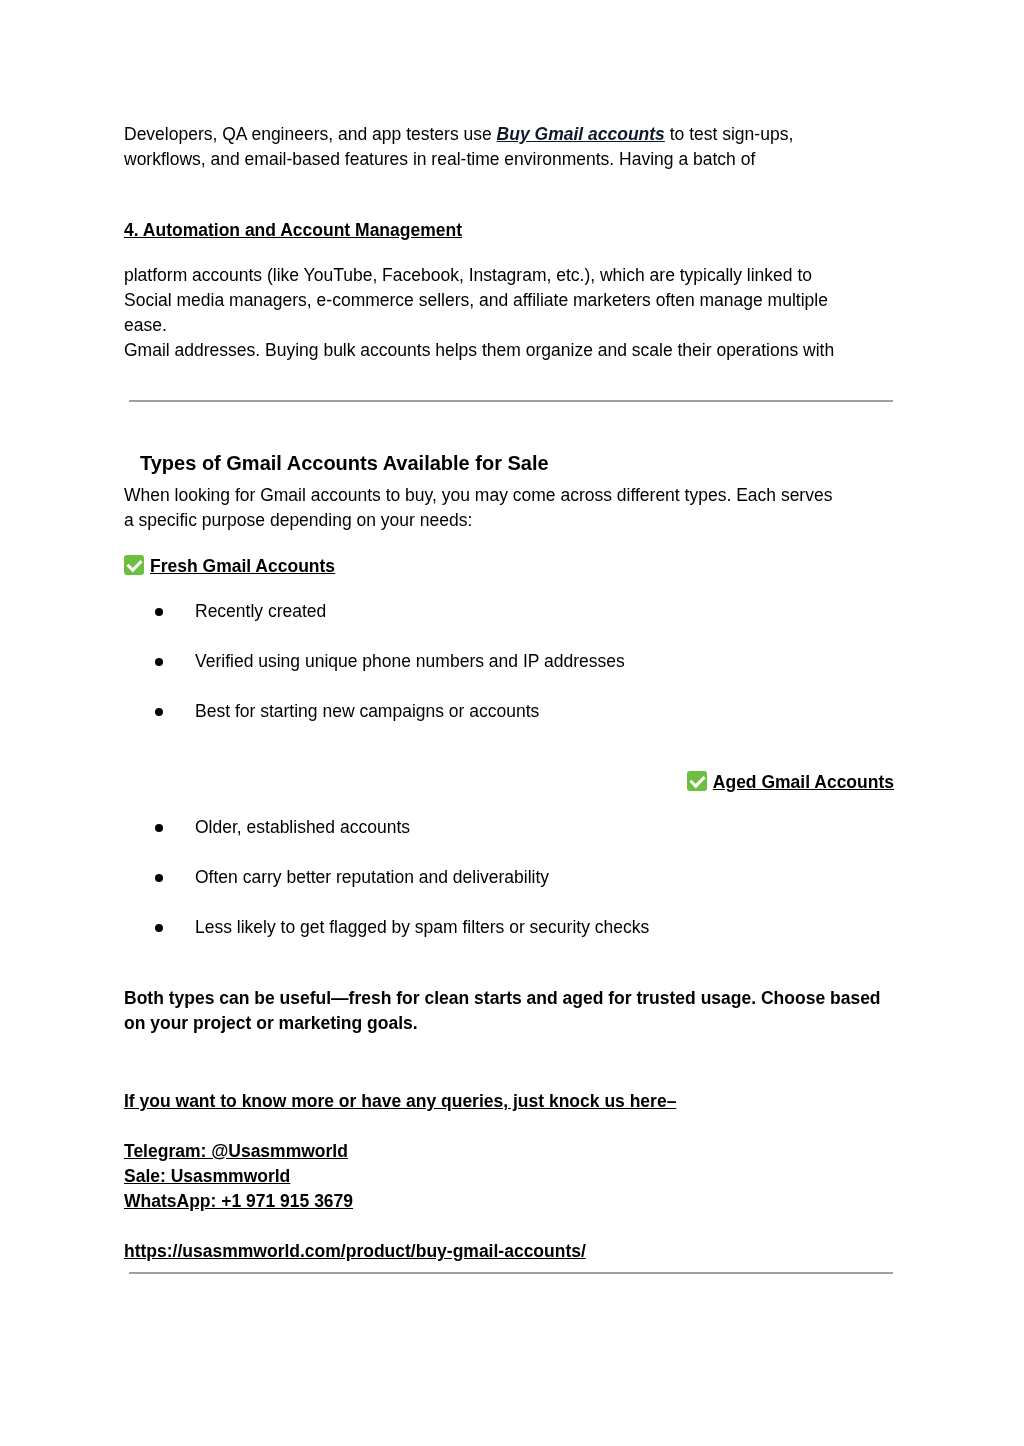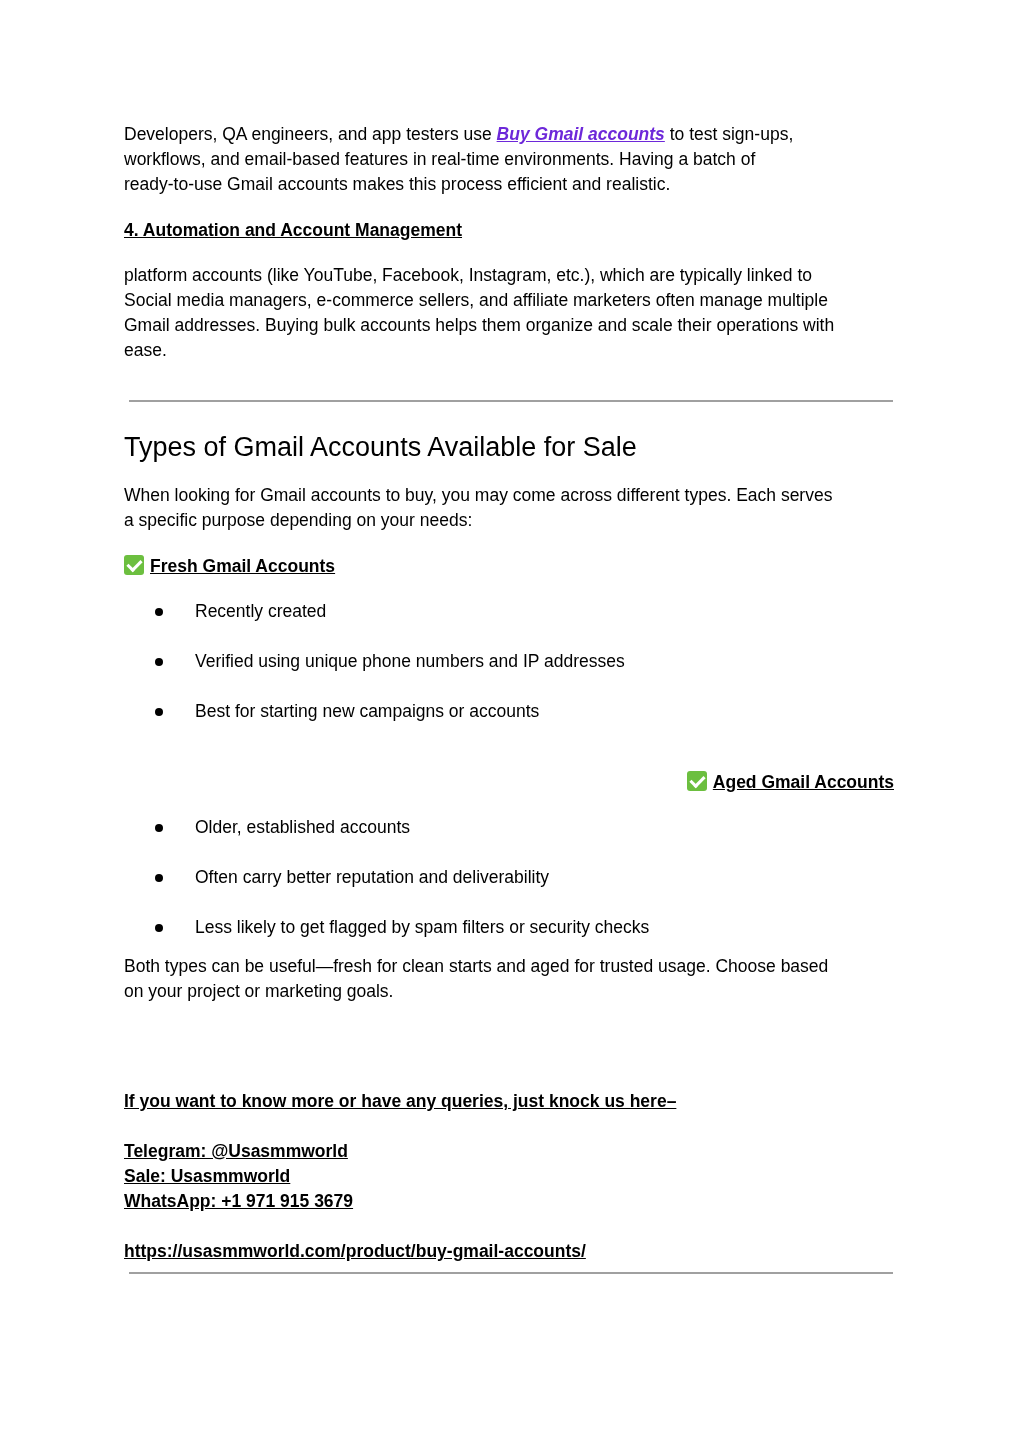--- a/index.html
+++ b/index.html
@@ -1,48 +1,47 @@
 <!DOCTYPE html>
 <html><head>
   <meta charset="utf-8">
   <style>
     html, body { margin: 0; padding: 0; background: #ffffff; }
     body { width: 1024px; height: 1446px; position: relative; font-family: "Liberation Sans", sans-serif; color: #000; overflow: hidden; }
     .p { font-size: 17.5px; line-height: 25px; margin: 0; }
     .b { font-weight: bold; text-decoration: underline; }
-    a.link { color: #6d28d9; font-weight: bold; font-style: italic; text-decoration: underline; }
+    a.link { color: #0f172a; font-weight: bold; font-style: italic; text-decoration: underline; }
     .hr { position: absolute; left: 129px; width: 764px; height: 0; border-top: 2px solid #a0a0a0; }
-    h2 { font-size: 27px; font-weight: normal; margin: 0; line-height: 28px; }
+    h2 { font-size: 20px; font-weight: bold; margin: 16px; line-height: 28px; }
     .check { display: inline-block; width: 20px; height: 20px; background: #6cbf3f; border-radius: 3px; vertical-align: -3px; margin-right: 6px; position: relative; }
     .check::after { content: ""; position: absolute; left: 6px; top: 2px; width: 6px; height: 11px; border: solid #fff; border-width: 0 3px 3px 0; transform: rotate(45deg); }
     .bullet { position: absolute; left: 155px; font-size: 17.5px; line-height: 25px; }
     .bullet .dot { display: inline-block; width: 8px; height: 8px; border-radius: 50%; background: #000; position: absolute; left: 0; top: 9px; }
     .bullet .txt { position: absolute; left: 40px; white-space: nowrap; }
     .abs { position: absolute; left: 124px; width: 770px; }
   </style>
 </head>
 <body>
 
 <div>
 
   <div class="abs" style="top:122px;">
     <p class="p"><span>Developers, QA engineers, and app testers use </span><a class="link">Buy Gmail accounts</a><span> to test sign-ups,</span></p>
     <p class="p">workflows, and email-based features in real-time environments. Having a batch of</p>
-    <p class="p">ready-to-use Gmail accounts makes this process efficient and realistic.</p>
   </div>
 
   <div class="abs" style="top:218px;">
     <p class="p b">4. Automation and Account Management</p>
   </div>
 
   <div class="abs" style="top:263px;">
     <p class="p">platform accounts (like YouTube, Facebook, Instagram, etc.), which are typically linked to</p>
     <p class="p">Social media managers, e-commerce sellers, and affiliate marketers often manage multiple</p>
+    <p class="p">ease.</p>
     <p class="p">Gmail addresses. Buying bulk accounts helps them organize and scale their operations with</p>
-    <p class="p">ease.</p>
   </div>
 
   <div class="hr" style="top:400px;"></div>
 
   <div class="abs" style="top:433px;">
     <h2>Types of Gmail Accounts Available for Sale</h2>
   </div>
 
   <div class="abs" style="top:483px;">
     <p class="p">When looking for Gmail accounts to buy, you may come across different types. Each serves</p>
@@ -76,21 +75,21 @@
     </div>
   <div class="bullet" style="top:865px;">
       <span class="dot"></span>
       <span class="txt">Often carry better reputation and deliverability</span>
     </div>
   <div class="bullet" style="top:915px;">
       <span class="dot"></span>
       <span class="txt">Less likely to get flagged by spam filters or security checks</span>
     </div>
 
-  <div class="abs" style="top:954px;">
+  <div class="abs" style="top:986px;font-weight:bold;">
     <p class="p">Both types can be useful—fresh for clean starts and aged for trusted usage. Choose based</p>
     <p class="p">on your project or marketing goals.</p>
   </div>
 
   <div class="abs" style="top:1057px;margin-top:32px;">
     <p class="p b">If you want to know more or have any queries, just knock us here–</p>
     <p class="p" style="height:25px;"></p>
     <p class="p b">Telegram: @Usasmmworld</p>
     <p class="p b">Sale: Usasmmworld</p>
     <p class="p b">WhatsApp: +1 971 915 3679</p>

